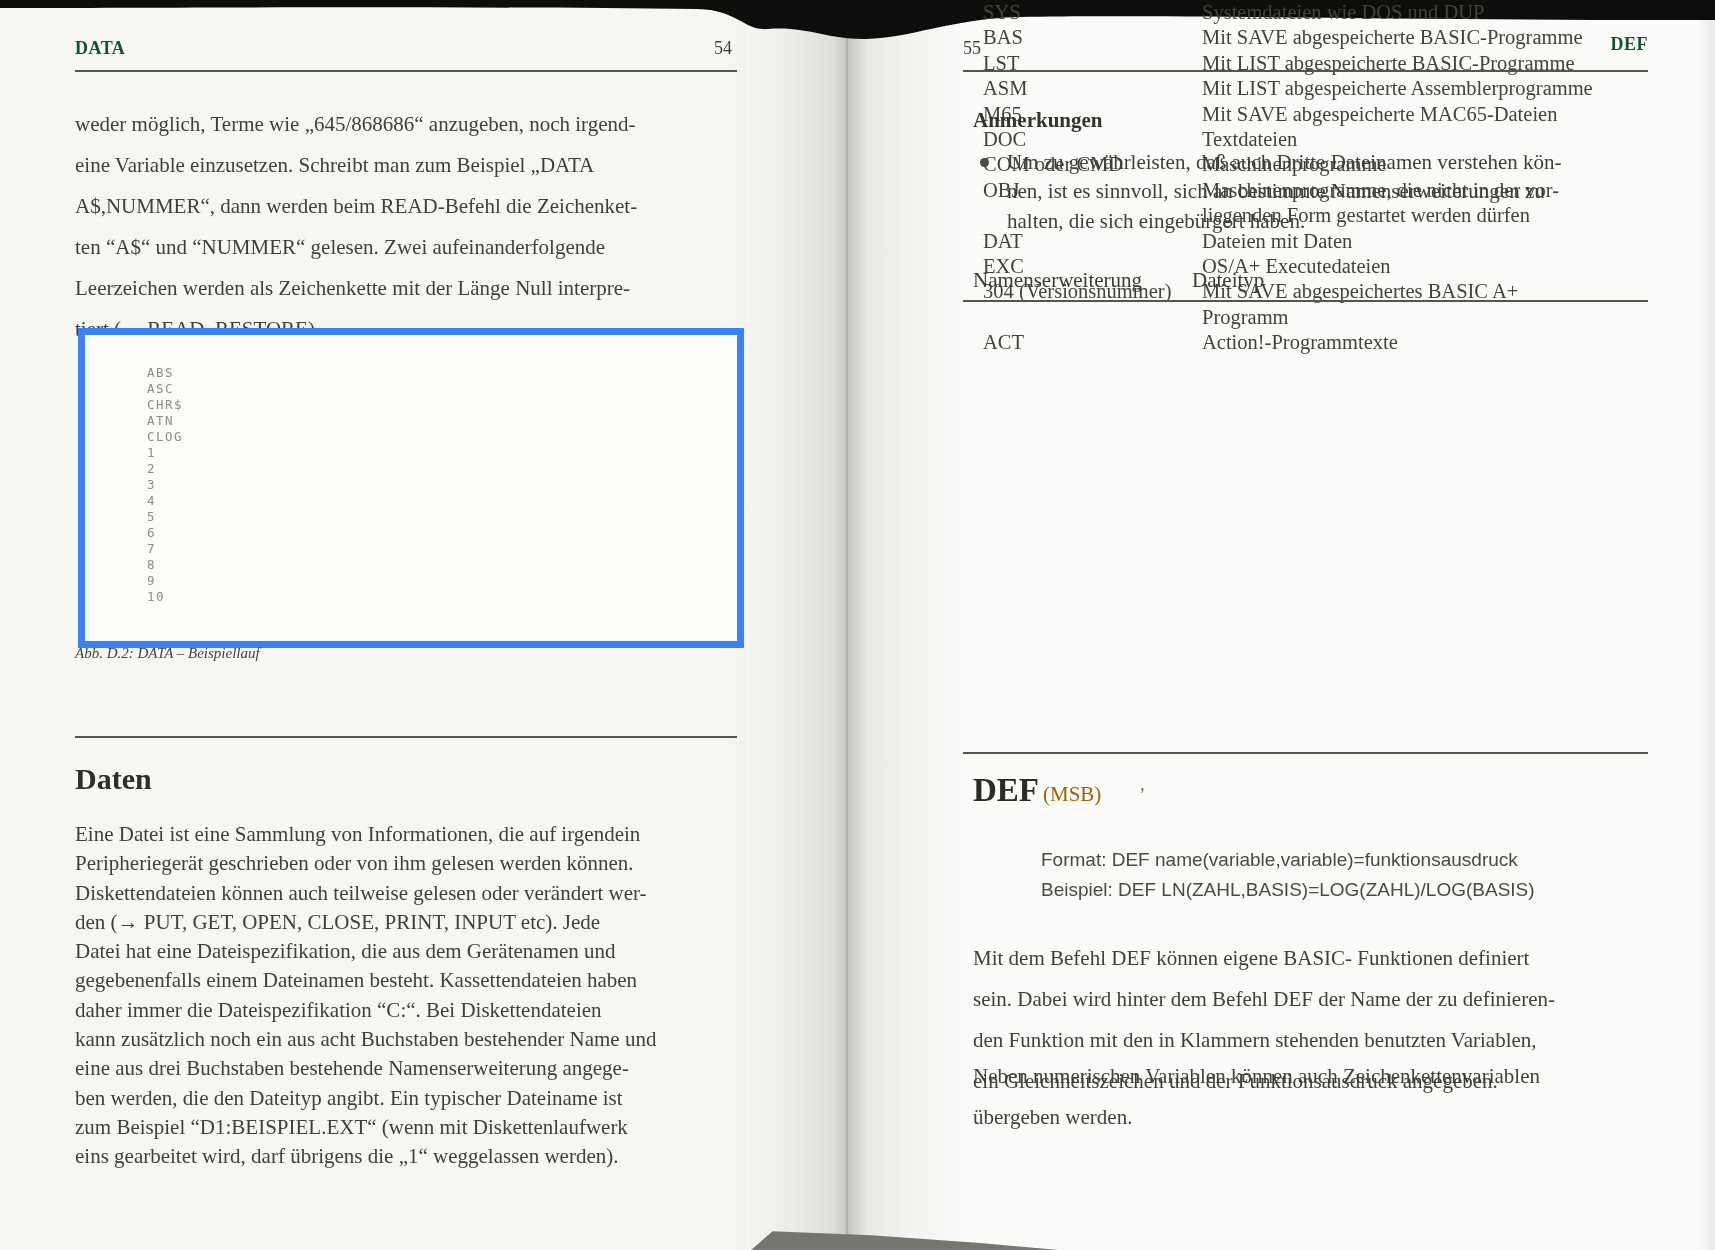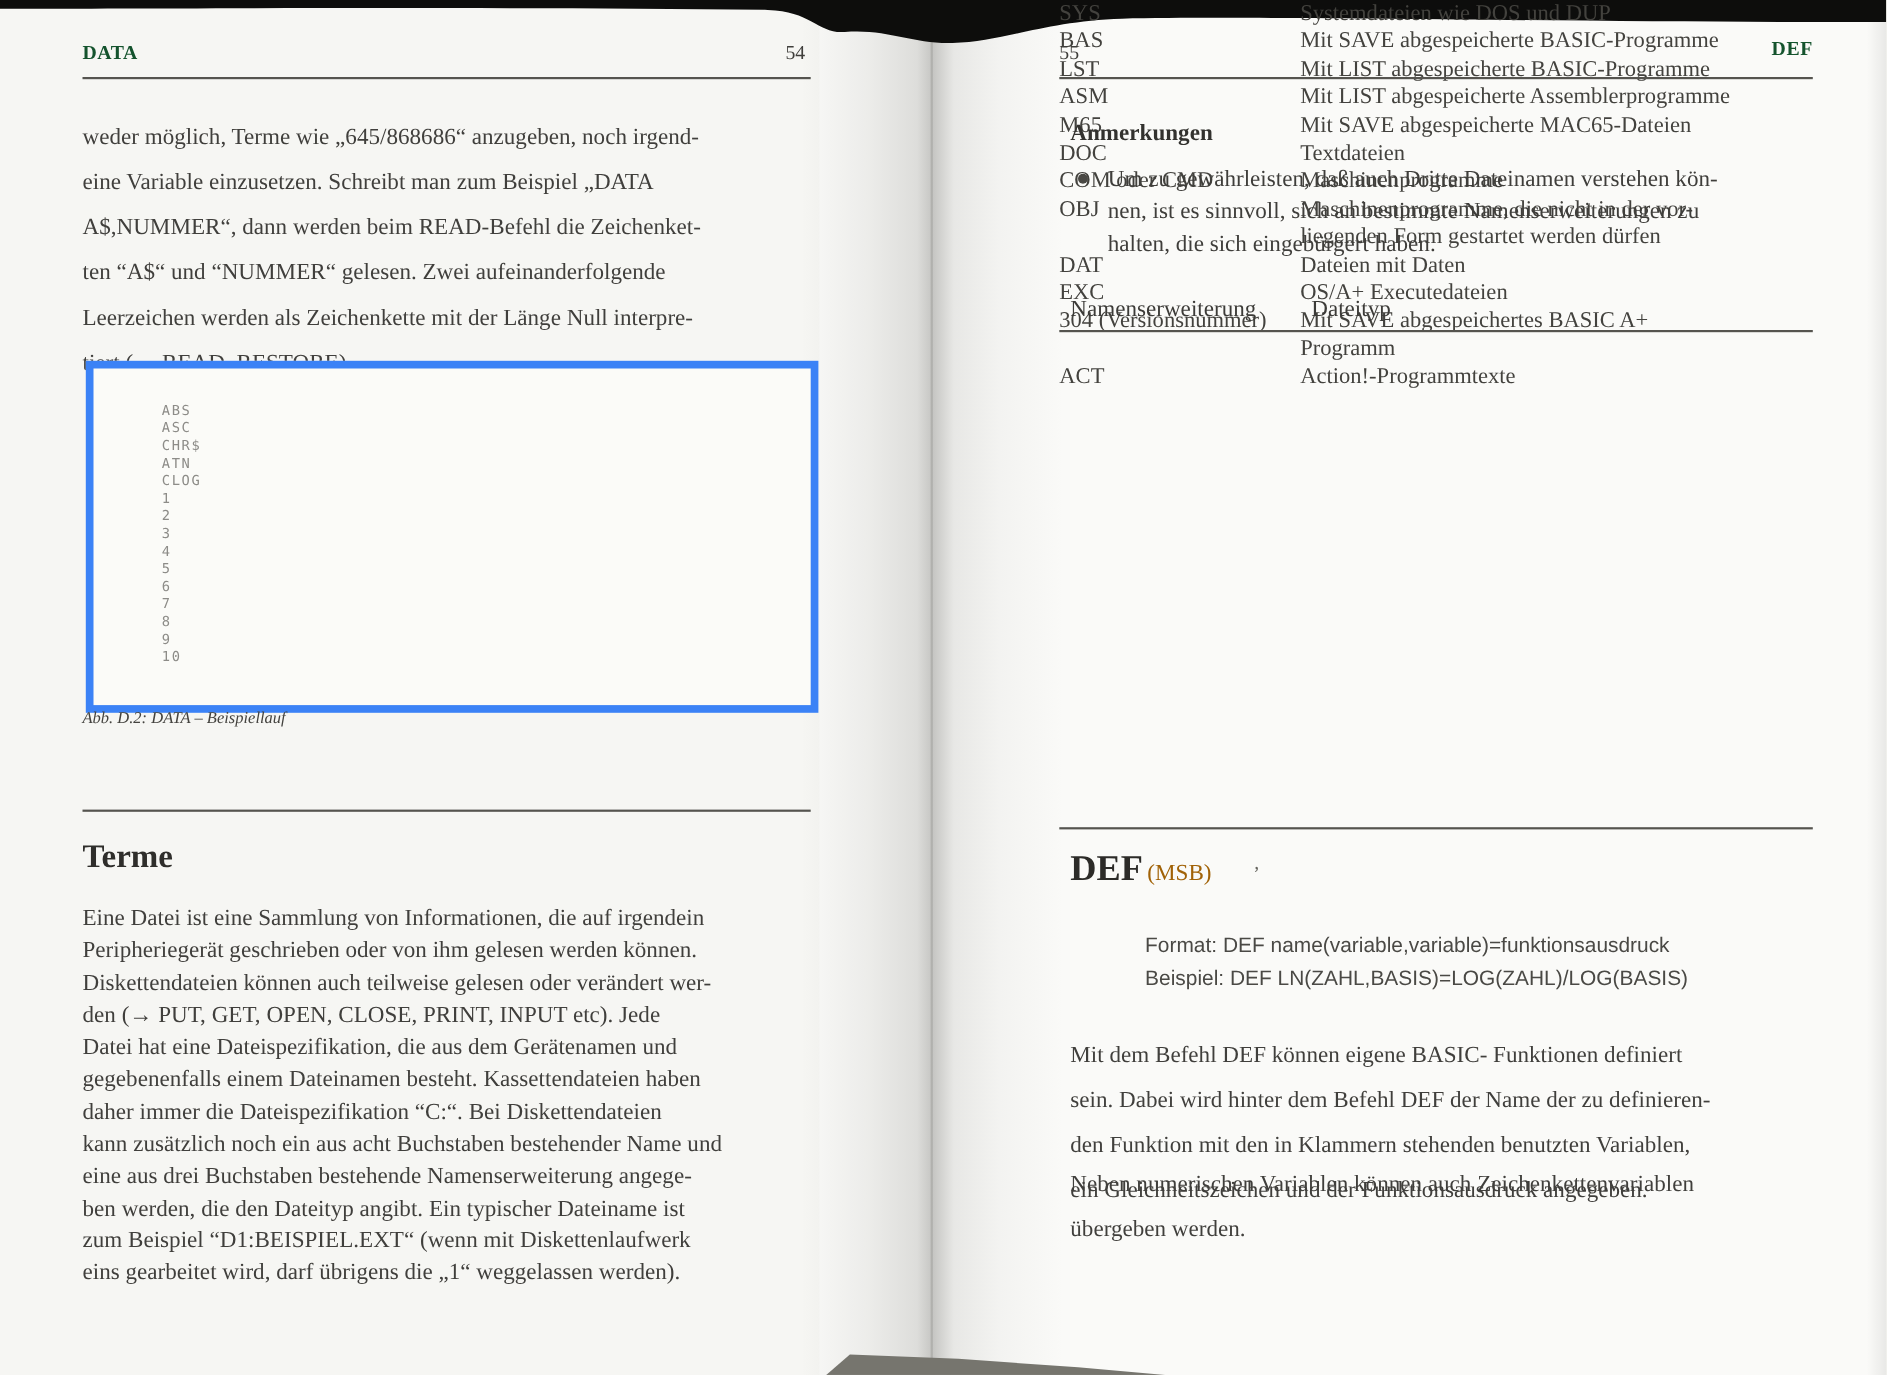--- a/index.html
+++ b/index.html
@@ -63,21 +63,21 @@
   }
   .caption{font-style:italic;font-size:15px;color:#44433f;}
   .section-heading{font-weight:bold;font-size:30px;color:#2f2e2b;}
 
   .notes-heading{font-weight:bold;font-size:21px;color:#33322f;}
   .bullet-dot{width:9px;height:9px;border-radius:50%;background:#4a4945;left:7px;top:10px;}
   .bullet-text{left:34px;top:0;width:648px;font-size:21px;line-height:29.4px;white-space:pre-line;}
 
   .tbl-col-head{font-size:21px;color:#3c3b38;}
   .tbl{left:10px;top:320px;width:675px;position:absolute;}
-  .tbl-grid{position:static;display:grid;grid-template-columns:219px 1fr;}
+  .tbl-grid{position:static;display:grid;grid-template-columns:219px 1fr;margin-left:20px;}
   .tbl-grid > div{position:static;font-size:20.5px;line-height:25.4px;white-space:pre-line;color:#43423e;}
 
   .cmd-name{font-weight:bold;font-size:33px;color:#2c2b28;position:static;}
   .cmd-qualifier{font-size:21px;color:#a16207;position:static;margin-left:0;}
   .stray{position:static;margin-left:34px;font-size:18px;color:#66655f;}
   .format-block div{position:static;
     font-family:"Liberation Sans","DejaVu Sans",sans-serif;
     font-size:19px;line-height:30px;color:#4a4945;}
 </style>
 </head>
@@ -121,21 +121,21 @@
 5
 6
 7
 8
 9
 10</div>
     </div>
     <div class="caption" style="left:0;top:645px;">Abb. D.2:  DATA – Beispiellauf</div>
 
     <div class="rule" style="left:0;top:736px;width:662px;"></div>
-    <div class="section-heading" style="left:0;top:762px;">Terme</div>
+    <div class="section-heading" style="left:0;top:762px;">Daten</div>
     <div class="body-text" style="left:0;top:820px;line-height:29.3px;">Eine Datei ist eine Sammlung von Informationen, die auf irgendein
 Peripheriegerät geschrieben oder von ihm gelesen werden können.
 Diskettendateien können auch teilweise gelesen oder verändert wer-
 den (→ PUT, GET, OPEN, CLOSE, PRINT, INPUT etc). Jede
 Datei hat eine Dateispezifikation, die aus dem Gerätenamen und
 gegebenenfalls einem Dateinamen besteht. Kassettendateien haben
 daher immer die Dateispezifikation “C:“. Bei Diskettendateien
 kann zusätzlich noch ein aus acht Buchstaben bestehender Name und
 eine aus drei Buchstaben bestehende Namenserweiterung angege-
 ben werden, die den Dateityp angibt. Ein typischer Dateiname ist

